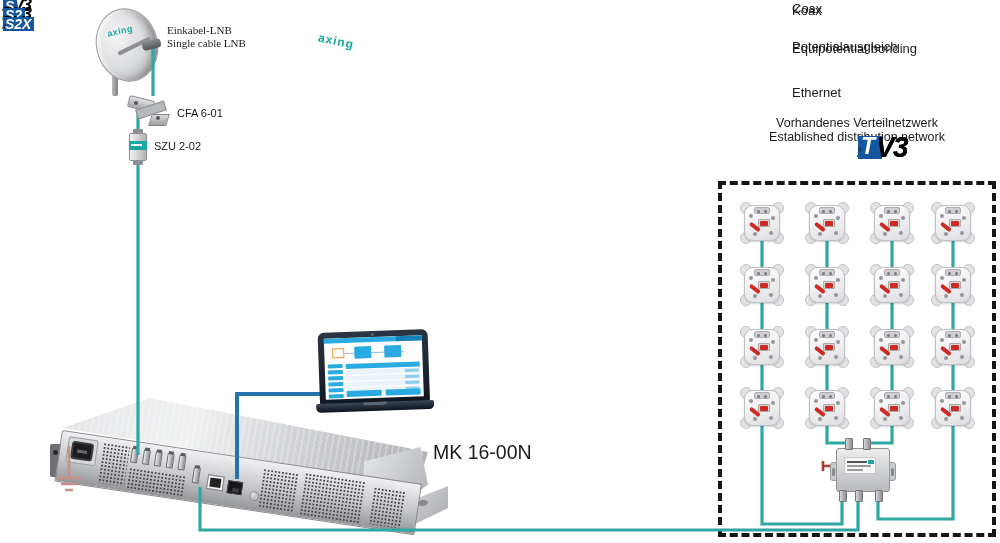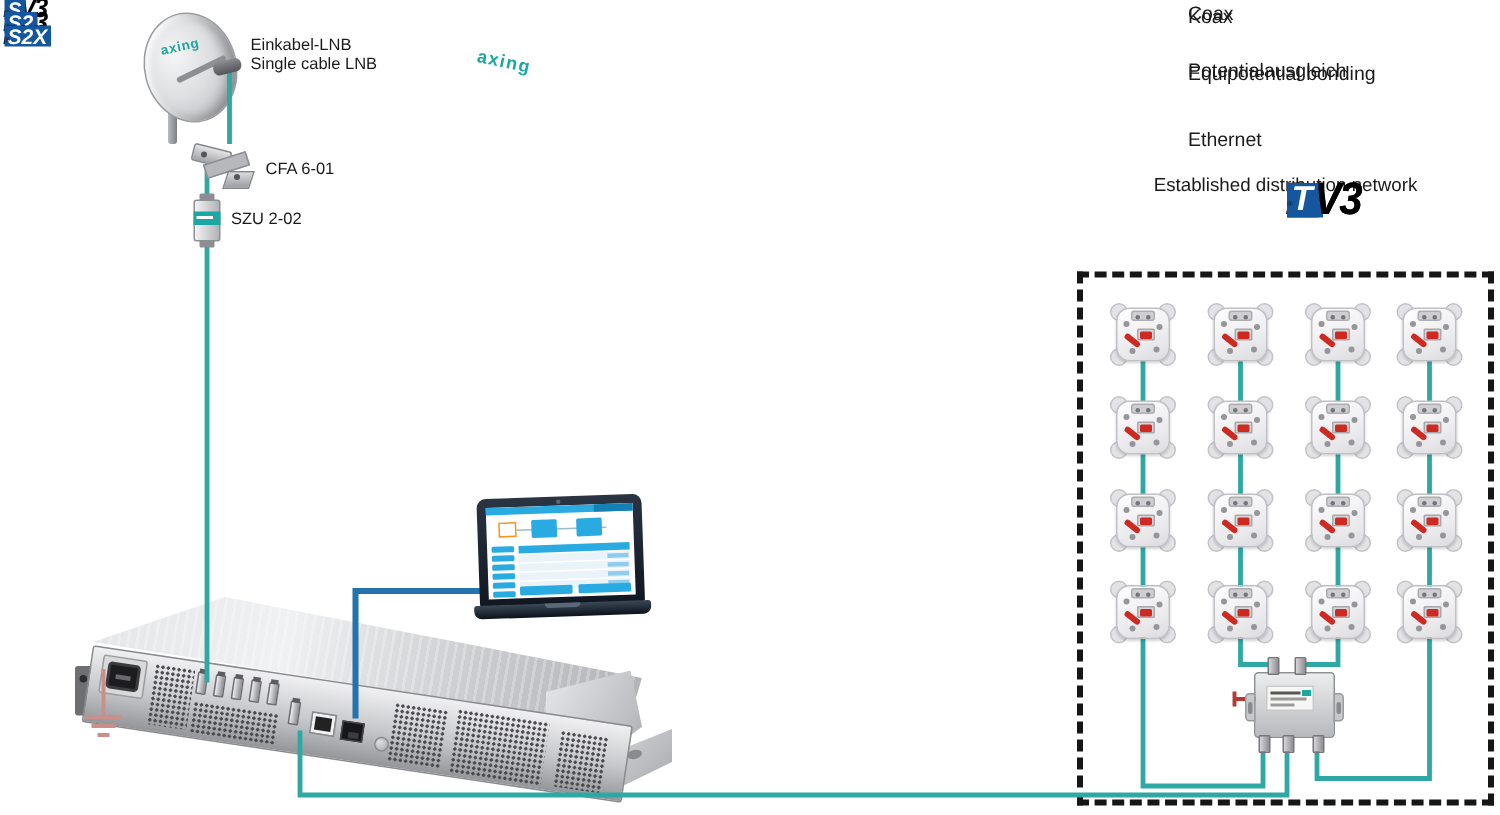--- a/index.html
+++ b/index.html
@@ -149,21 +149,21 @@
   #cfa .s2{left:28px;top:24px;width:4px;height:4px;border-radius:50%;background:#55565a;}
   #szu{left:129px;top:129px;width:18px;height:37px;z-index:2;}
   #szu .nut1{left:4px;top:0;width:10px;height:5px;background:#8d8e91;border-radius:1px;}
   #szu .body{left:0;top:4px;width:18px;height:28px;background:linear-gradient(90deg,#f3f3f4,#b2b3b6);border:1px solid #8f9094;border-radius:2px;}
   #szu .band{left:0;top:12px;width:18px;height:9px;background:var(--brand);}
   #szu .band:after{content:"";position:absolute;left:2px;top:3px;width:11px;height:1.5px;background:#fff;}
   #szu .nut2{left:4px;top:31px;width:10px;height:5px;background:#8d8e91;border-radius:1px;}
 
   
   .lbl{font-size:11px;line-height:13px;z-index:5;white-space:nowrap;}
-  #lnb-label{left:167px;top:24px;}
+  #lnb-label{left:167px;top:24px;font-family:Liberation Serif, serif;}
   #lnb-label span{position:static;display:block;}
   #cfa-label{left:177px;top:107px;}
   #szu-label{left:154px;top:140px;}
   #mk-label{left:433px;top:441px;font-size:19.5px;font-weight:500;z-index:5;}
 
   
   #cables{left:0;top:0;width:1000px;height:543px;z-index:2;pointer-events:none;}
   #cables path{fill:none;}
   .c-coax{stroke:var(--teal);stroke-width:3.2;}
   .c-eth{stroke:var(--eth);stroke-width:4;}
@@ -204,20 +204,21 @@
         <span class="l-line" style="background: rgb(168, 60, 54);"></span>
         <span class="l-bottom">Equipotential bonding</span>
       </div>
       <div class="legend-item" style="top: 86px;">
         <span class="l-top">Ethernet</span>
         <span class="l-line" style="background: rgb(34, 115, 174);"></span>
       </div>
     </div>
 
   <div id="dist-header">
+    <span class="t">Vorhandenes Verteilnetzwerk</span>
     <span class="t">Established distribution network</span>
     <span id="dist-logos">
         <span class="dvb lg">
           <i class="dvb-d">DV3</i>
           <i class="dvb-box">C</i>
           <i class="dvb-r">®</i>
         </span>
         <span class="dvb lg">
           <i class="dvb-d">DV3</i>
           <i class="dvb-box">T</i>
@@ -262,20 +263,21 @@
     <i class="band"></i>
     <i class="nut2"></i>
   </div>
 
   <div id="lnb-label" class="lbl">
     <span>Einkabel-LNB</span>
     <span>Single cable LNB</span>
   </div>
   <div id="cfa-label" class="lbl">CFA 6-01</div>
   <div id="szu-label" class="lbl">SZU 2-02</div>
+  <div id="mk-label">MK 16-00N</div>
 
   <div id="dev-bracket-l"></div>
   <div id="dev-top">
       <i class="brush"></i>
     </div>
   <span id="dev-brand">axing</span>
   <div id="dev-cap"></div>
   <div id="dev-wing"></div>
   <div id="dev-front">
     <i class="inlet-plate">

